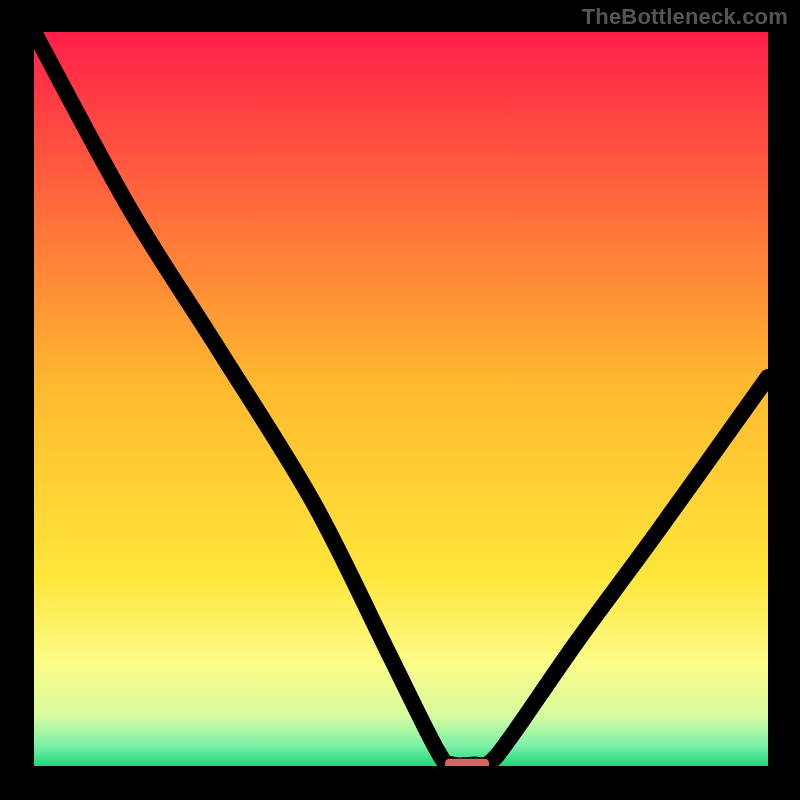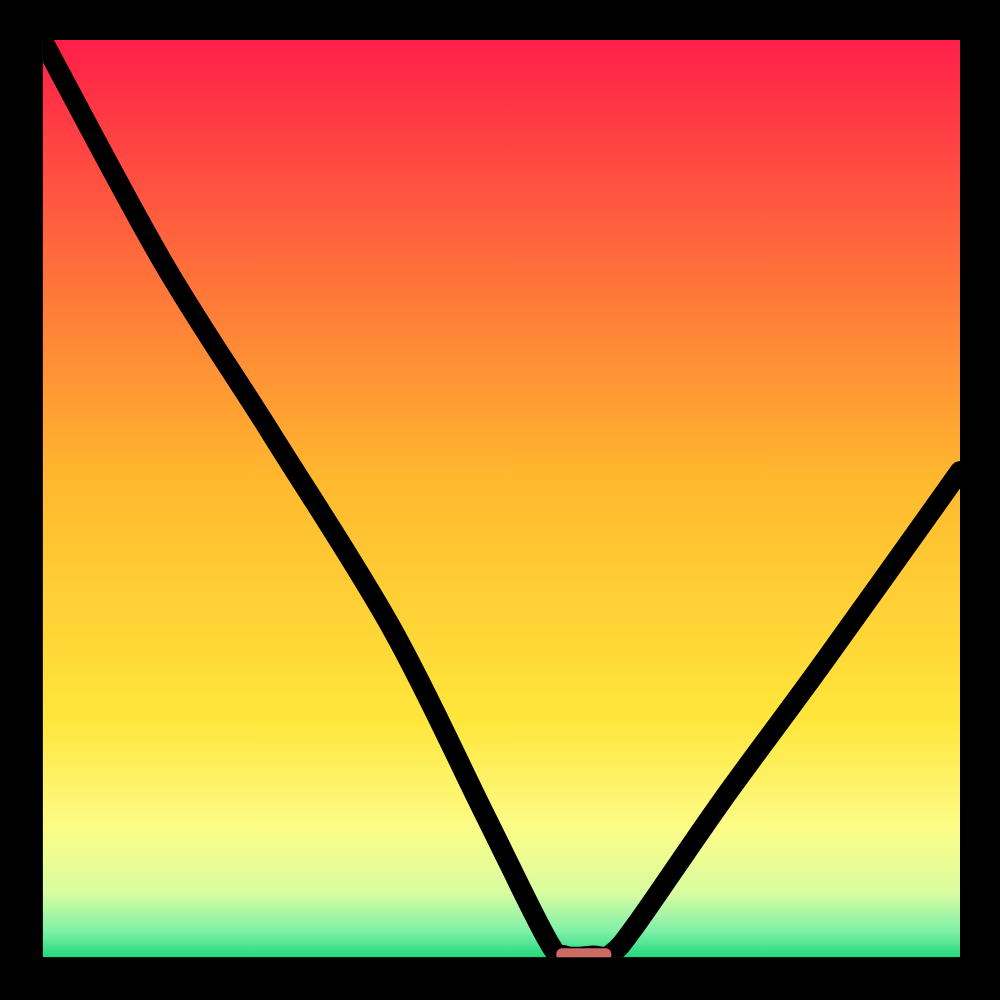--- a/index.html
+++ b/index.html
@@ -54,20 +54,21 @@
   }
   .minimum-marker {
     fill: #ce6a63;
     stroke: none;
   }
 </style>
 </head>
 <body>
 
 <div class="frame">
+  <div class="watermark">TheBottleneck.com</div>
 
   <div class="plot-area">
     <svg class="gradient" viewBox="0 0 100 100" preserveAspectRatio="none">
       <defs>
         <linearGradient id="bg-grad" x1="0" y1="0" x2="0" y2="1">
             <stop offset="0%" stop-color="#ff1f49"></stop>
             <stop offset="48%" stop-color="#ffb92e"></stop>
             <stop offset="74%" stop-color="#ffe63b"></stop>
             <stop offset="86%" stop-color="#fcfc88"></stop>
             <stop offset="93%" stop-color="#d8fca0"></stop>

